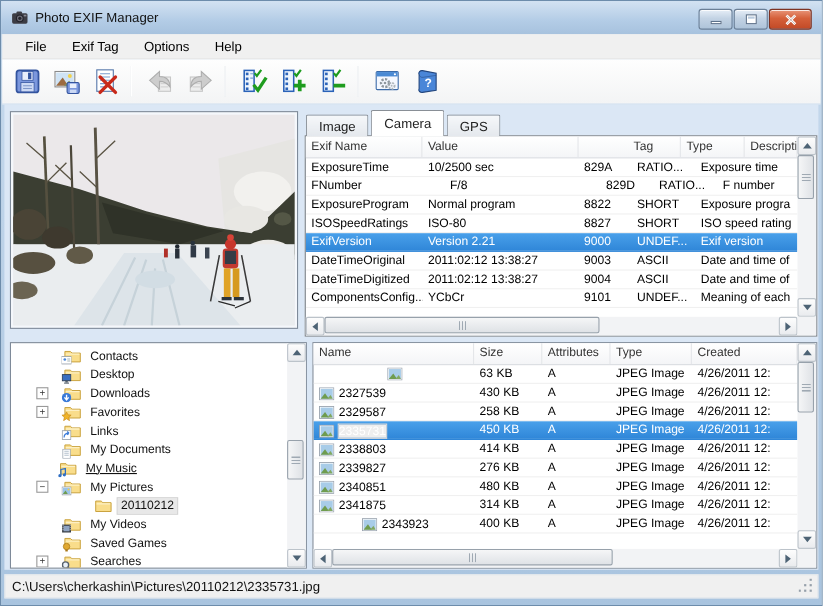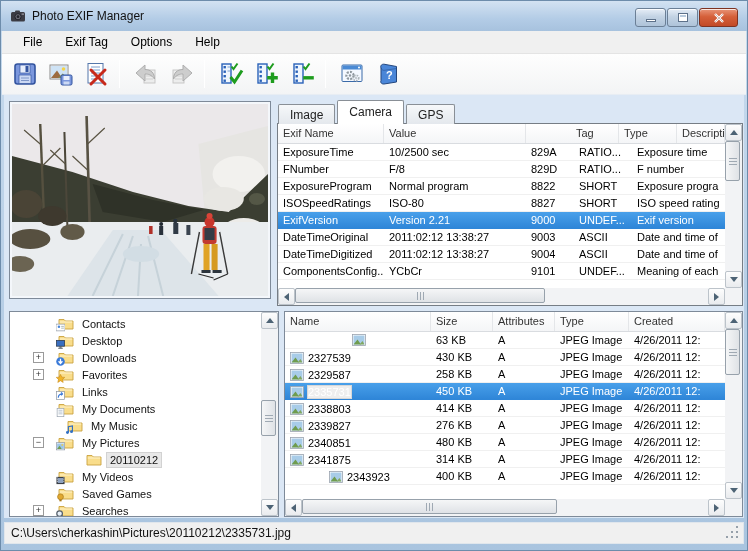--- a/index.html
+++ b/index.html
@@ -318,21 +318,21 @@
       <div class="grid-rows" id="exif-rows">
           <div class="grid-row">
             <div class="grid-cell" style="width: 106px;">ExposureTime</div>
             <div class="grid-cell" style="width: 142px;">10/2500 sec</div>
             <div class="grid-cell" style="width: 48px;">829A</div>
             <div class="grid-cell" style="width: 58px;">RATIO...</div>
             <div class="grid-cell" style="flex: 1 1 0%;">Exposure time</div>
           </div>
           <div class="grid-row">
             <div class="grid-cell" style="width: 106px;">FNumber</div>
-            <div class="grid-cell" style="width: 142px;">F/8</div>
+            <div class="grid-cell" style="width: 142px; margin-left: 20px;">F/8</div>
             <div class="grid-cell" style="width: 48px;">829D</div>
             <div class="grid-cell" style="width: 58px;">RATIO...</div>
             <div class="grid-cell" style="flex: 1 1 0%;">F number</div>
           </div>
           <div class="grid-row">
             <div class="grid-cell" style="width: 106px;">ExposureProgram</div>
             <div class="grid-cell" style="width: 142px;">Normal program</div>
             <div class="grid-cell" style="width: 48px;">8822</div>
             <div class="grid-cell" style="width: 58px;">SHORT</div>
             <div class="grid-cell" style="flex: 1 1 0%;">Exposure progra</div>
@@ -468,21 +468,21 @@
               <path d="M1 2.5 L6 2.5 L7.5 4 L15 4 L15 12 L1 12 Z" fill="#f9dd8b" stroke="#c9a23e" stroke-width="0.9"></path>
               <path d="M1.8 5 L14.2 5" stroke="#fdf0c4" stroke-width="1.2"></path>
             </svg><svg viewBox="0 0 8 8" width="9" height="9" style="position:absolute;left:-2px;bottom:-1px;">
               <rect x="1" y="0.3" width="6" height="7.4" fill="#fff" stroke="#98a2ae" stroke-width="0.6"></rect>
               <line x1="2.2" y1="2" x2="5.8" y2="2" stroke="#9ab" stroke-width="0.6"></line>
               <line x1="2.2" y1="3.6" x2="5.8" y2="3.6" stroke="#9ab" stroke-width="0.6"></line>
               <line x1="2.2" y1="5.2" x2="5.8" y2="5.2" stroke="#9ab" stroke-width="0.6"></line>
             </svg></span>
           <span class="tree-label">My Documents</span>
         </div>
-        <div class="tree-row" style="padding-left: 31px;">
+        <div class="tree-row" style="padding-left: 18px; text-decoration: underline;">
           <span class="exp-slot"></span>
           <span class="tree-icon"><svg viewBox="0 0 16 13" width="16" height="13">
               <path d="M1 2.5 L6 2.5 L7.5 4 L15 4 L15 12 L1 12 Z" fill="#f9dd8b" stroke="#c9a23e" stroke-width="0.9"></path>
               <path d="M1.8 5 L14.2 5" stroke="#fdf0c4" stroke-width="1.2"></path>
             </svg><svg viewBox="0 0 8 8" width="9" height="9" style="position:absolute;left:-2px;bottom:-1px;">
               <path d="M3 6.4 L3 1.6 L6.6 0.9 L6.6 5.7" stroke="#2f6fc4" stroke-width="1" fill="none"></path>
               <circle cx="2.2" cy="6.6" r="1.3" fill="#2f6fc4"></circle>
               <circle cx="5.8" cy="5.9" r="1.3" fill="#2f6fc4"></circle>
             </svg></span>
           <span class="tree-label">My Music</span>

